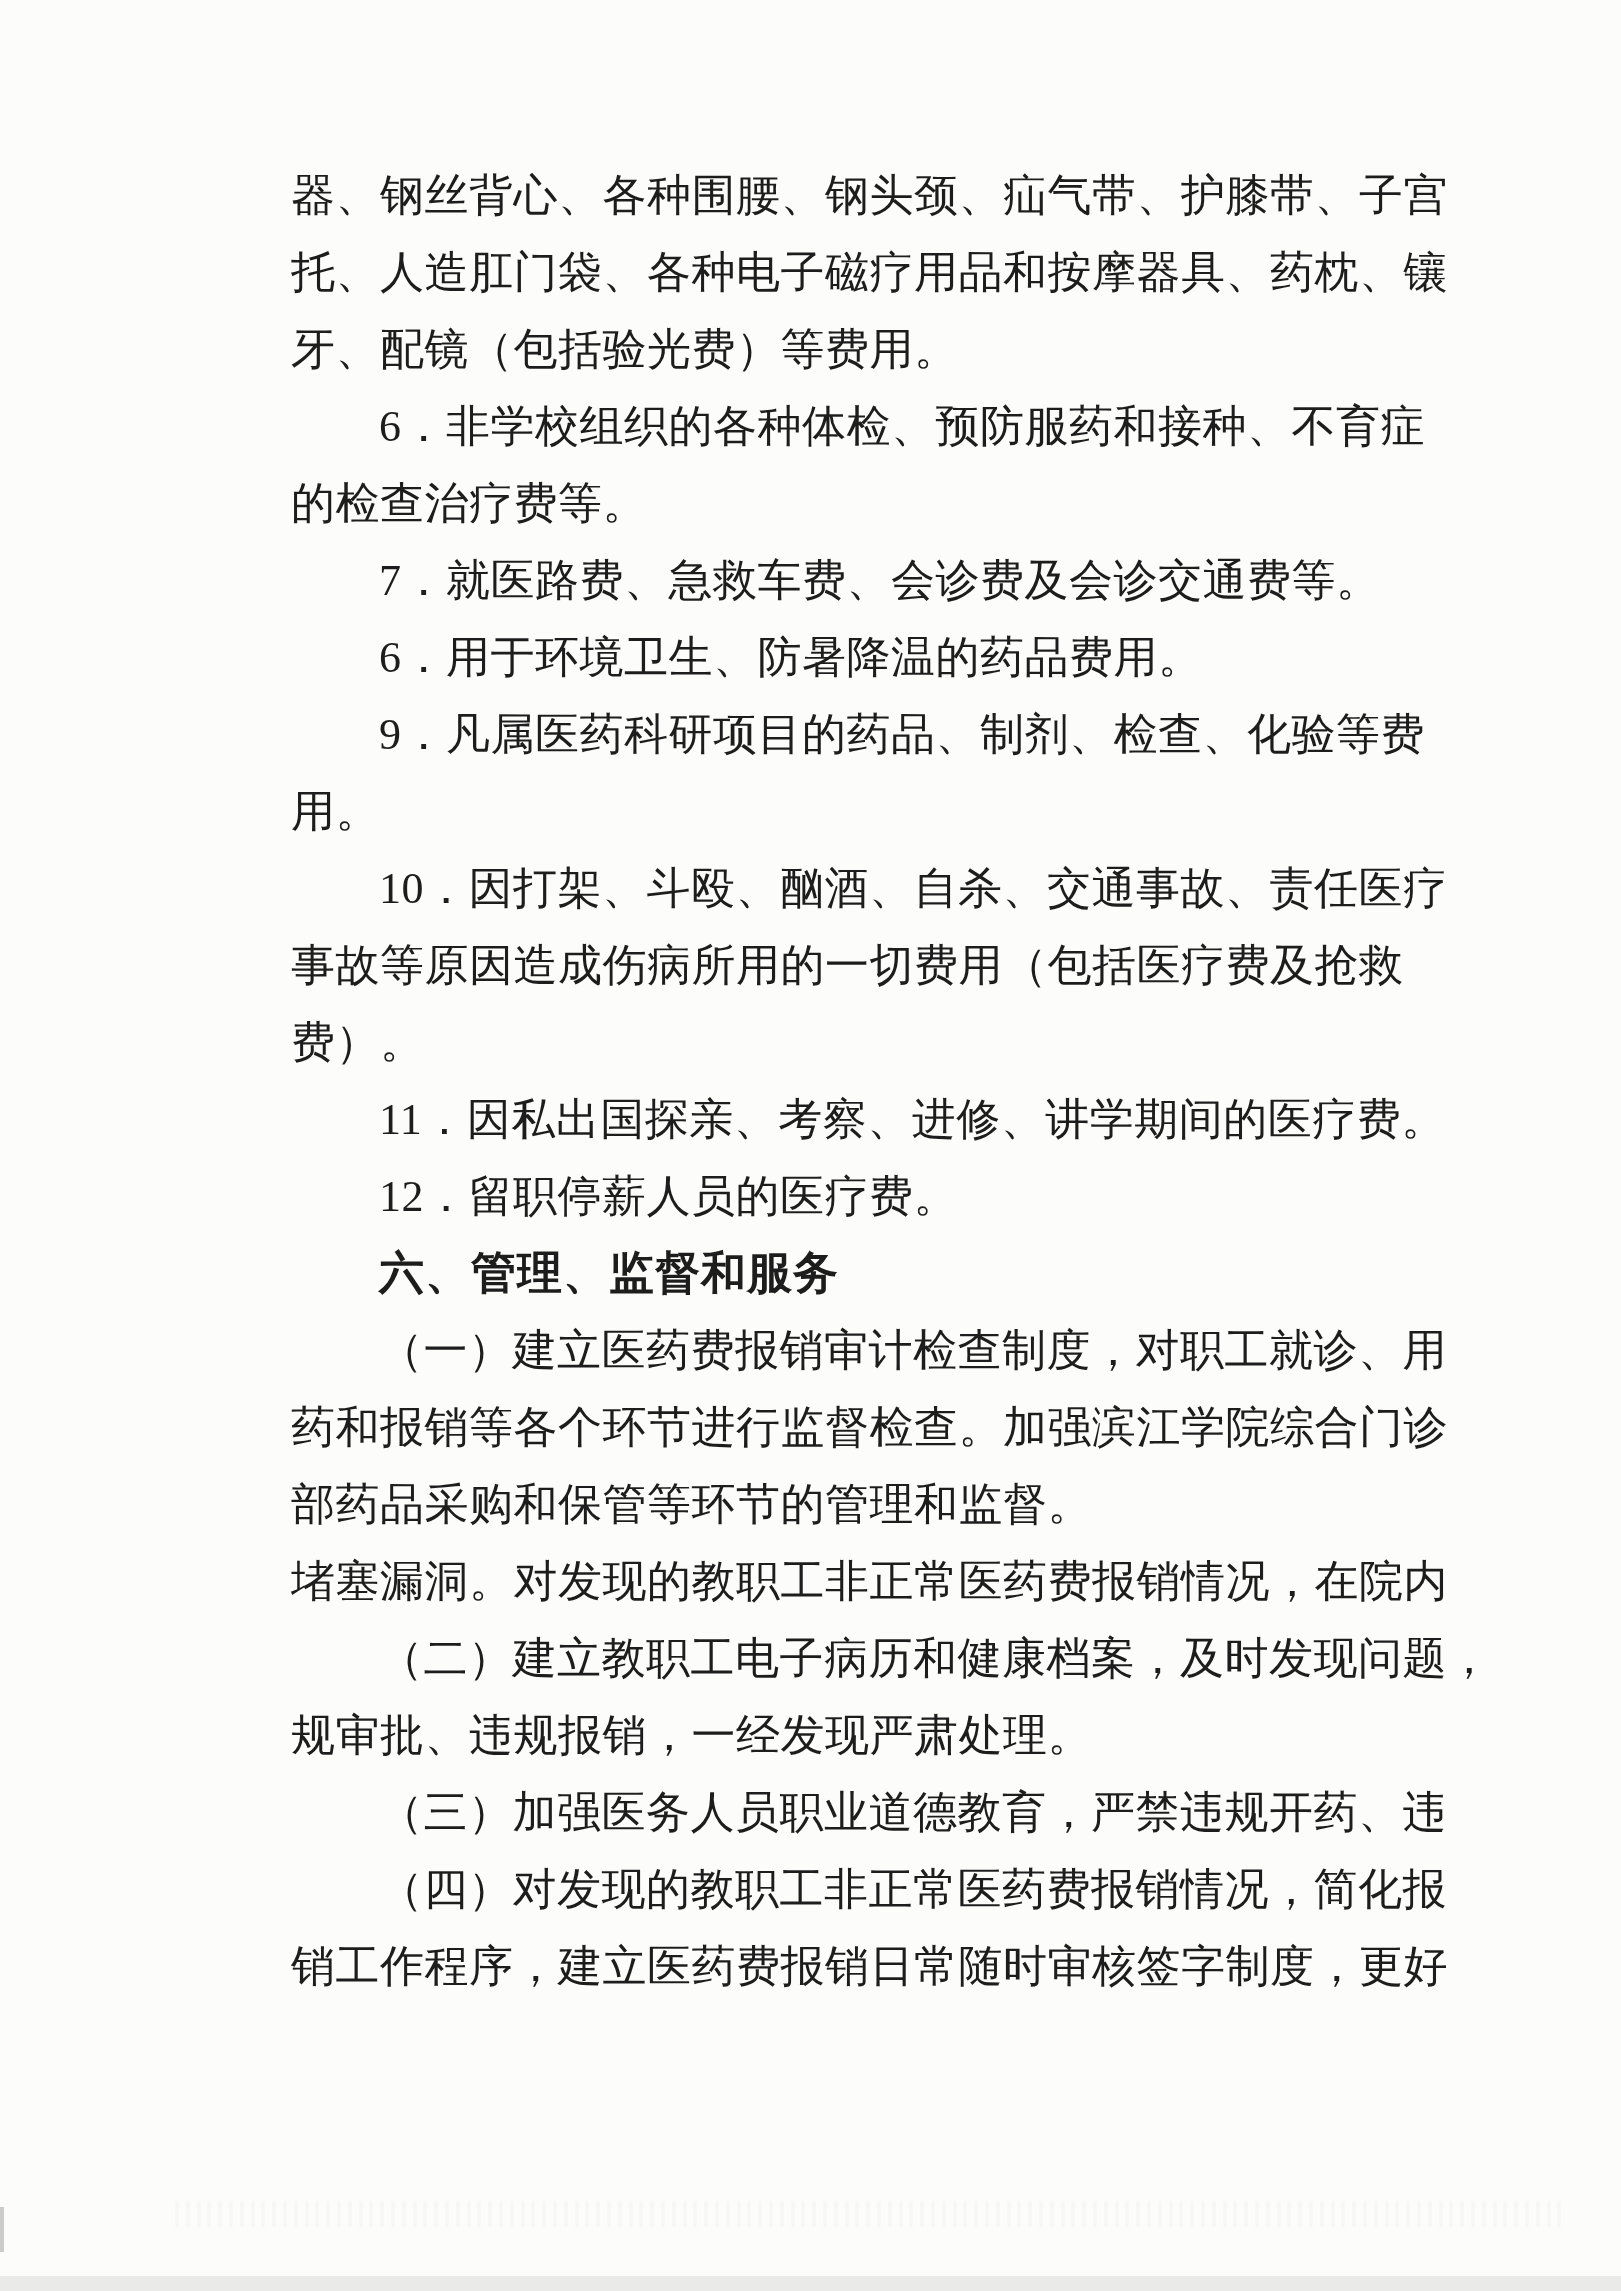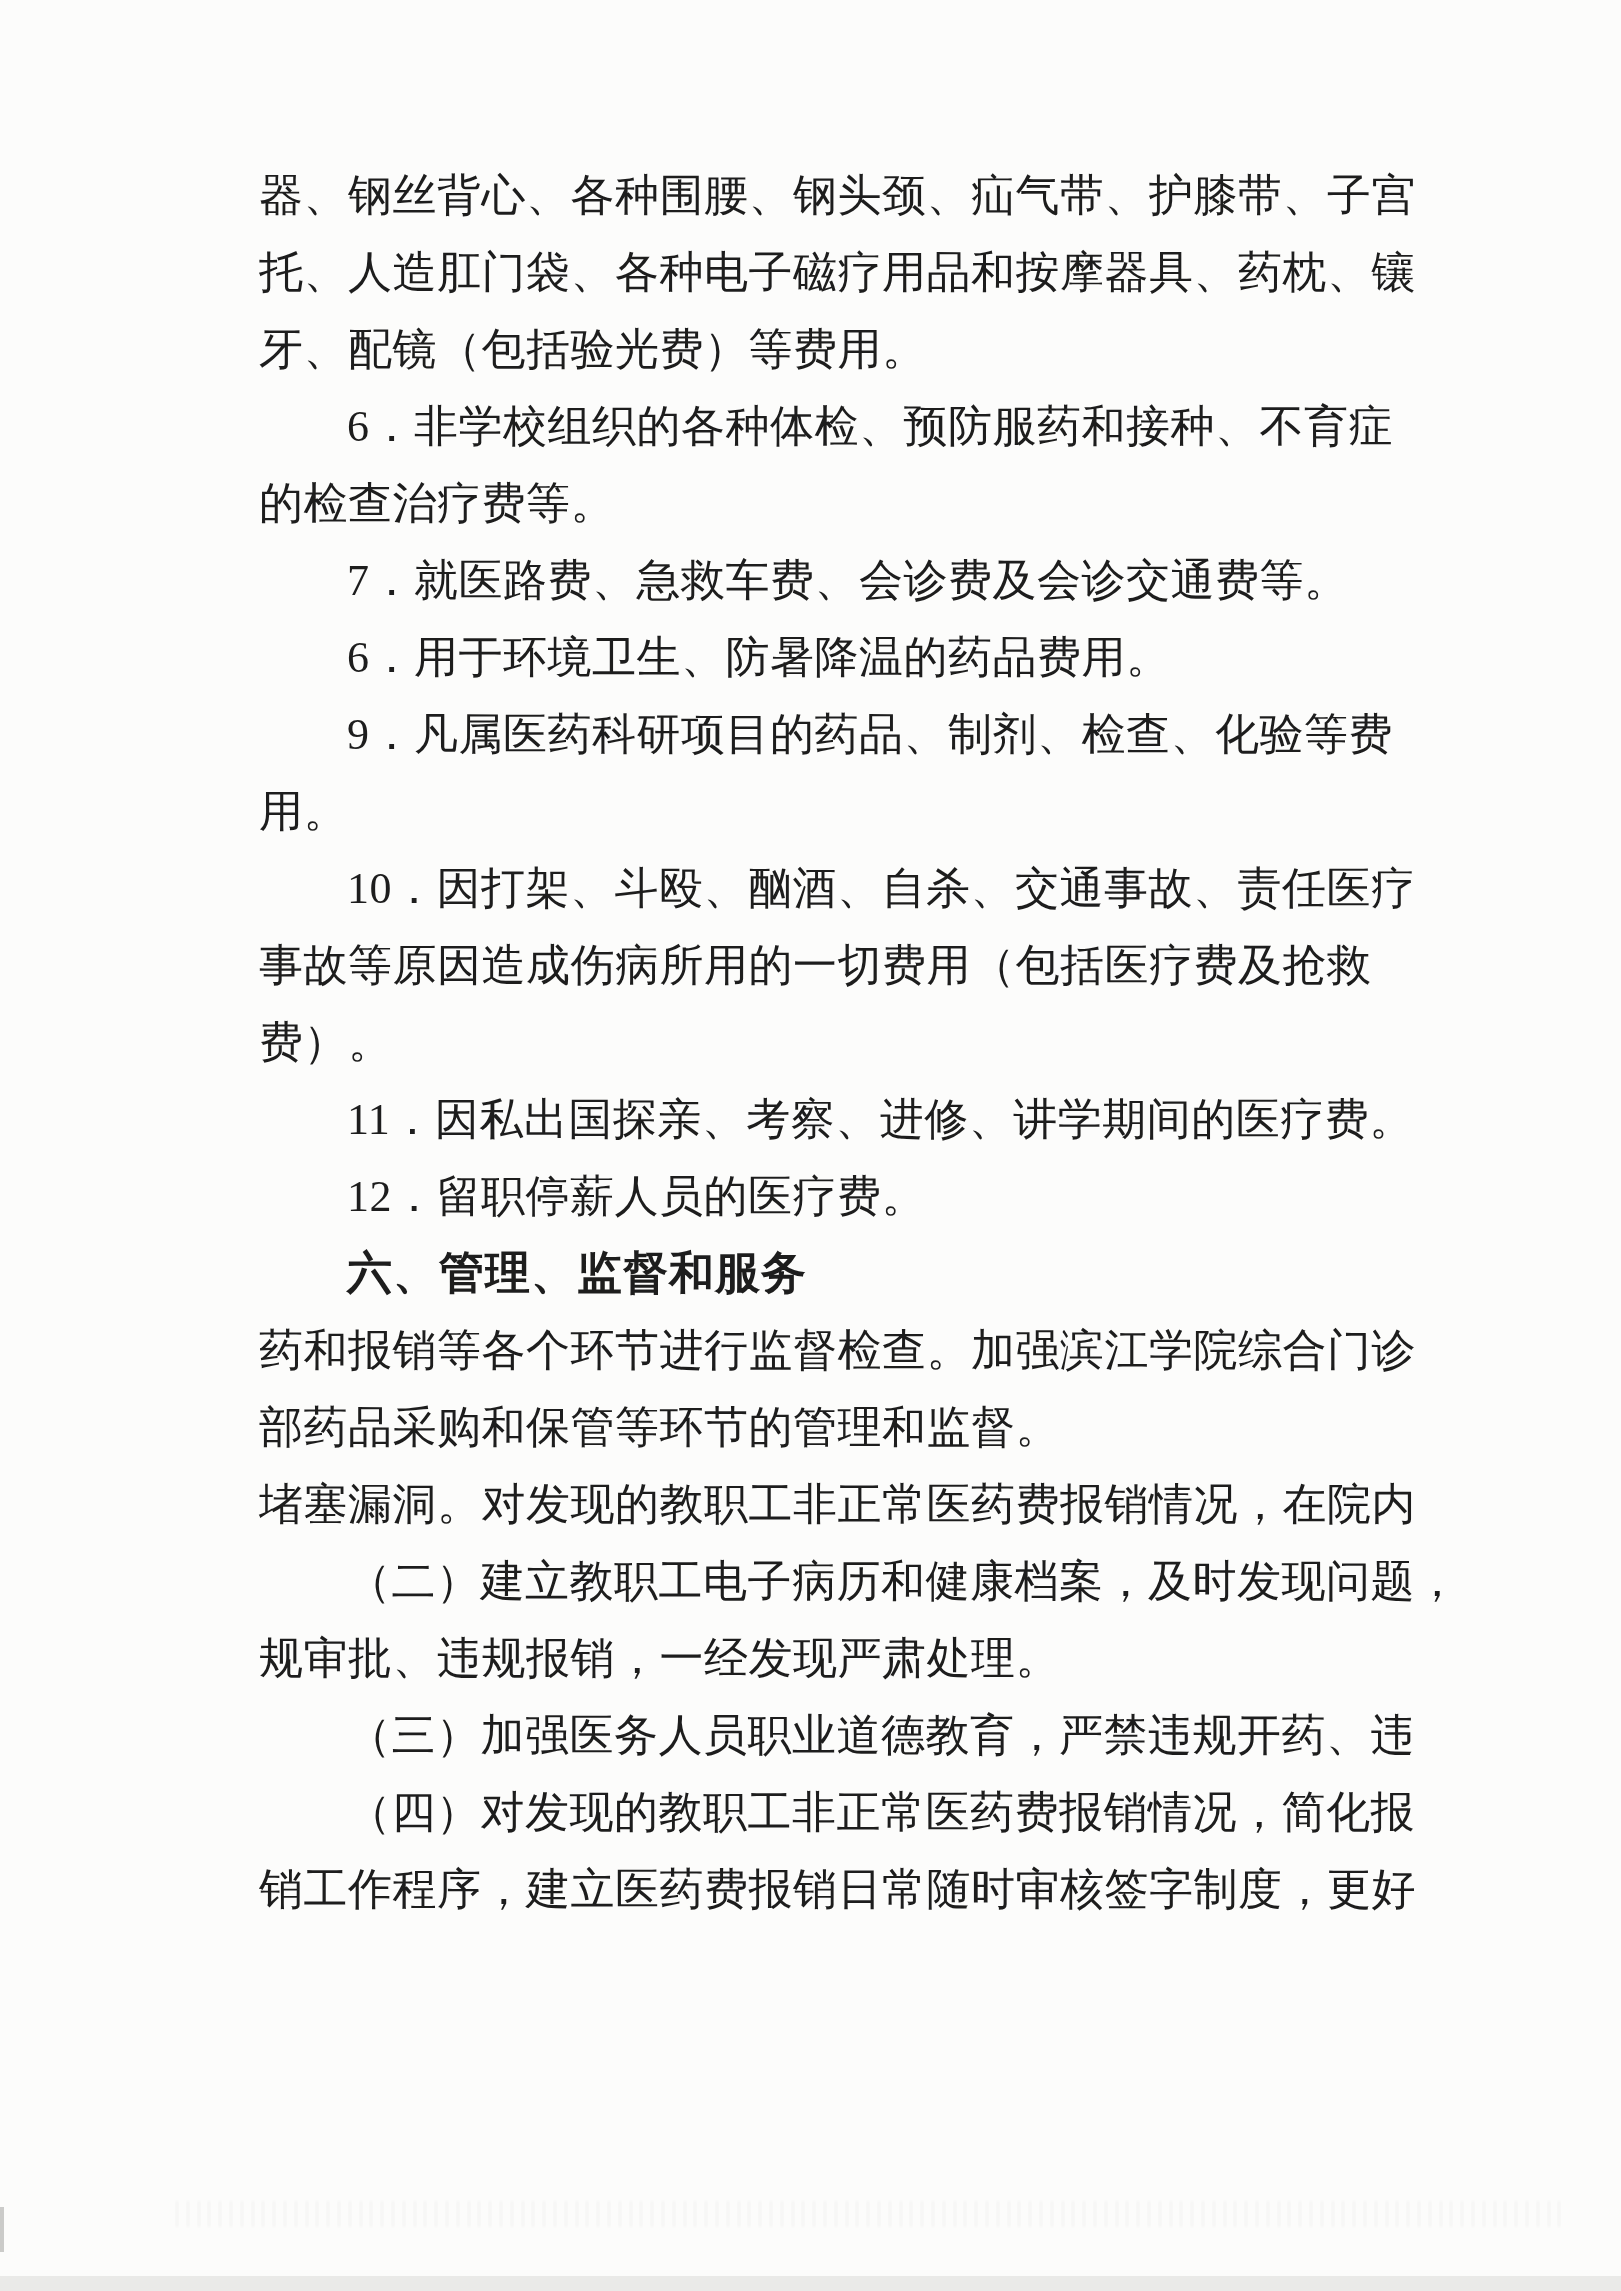--- a/index.html
+++ b/index.html
@@ -24,20 +24,21 @@
     width: 1142px;
     color: #1d1d1d;
     font-family: "Liberation Serif", "DejaVu Serif", serif;
   }
   .line {
     height: 77px;
     line-height: 77px;
     font-size: 44px;
     letter-spacing: 0.5px;
     white-space: nowrap;
+    margin-left: 32px;
   }
   .line.indent {
     padding-left: 88px;
   }
   .line.heading {
     font-family: Liberation Serif, serif;
     font-weight: 700;
     font-size: 45px;
     letter-spacing: 1px;
   }
@@ -88,20 +89,21 @@
       <div class="line indent">7．就医路费、急救车费、会诊费及会诊交通费等。</div>
       <div class="line indent">6．用于环境卫生、防暑降温的药品费用。</div>
       <div class="line indent">9．凡属医药科研项目的药品、制剂、检查、化验等费</div>
       <div class="line">用。</div>
       <div class="line indent">10．因打架、斗殴、酗酒、自杀、交通事故、责任医疗</div>
       <div class="line">事故等原因造成伤病所用的一切费用（包括医疗费及抢救</div>
       <div class="line">费）。</div>
       <div class="line indent">11．因私出国探亲、考察、进修、讲学期间的医疗费。</div>
       <div class="line indent">12．留职停薪人员的医疗费。</div>
       <div class="line indent heading">六、管理、监督和服务</div>
+      <div class="line indent">（一）建立医药费报销审计检查制度，对职工就诊、用</div>
       <div class="line">药和报销等各个环节进行监督检查。加强滨江学院综合门诊</div>
       <div class="line">部药品采购和保管等环节的管理和监督。</div>
       <div class="line">堵塞漏洞。对发现的教职工非正常医药费报销情况，在院内</div>
       <div class="line indent">（二）建立教职工电子病历和健康档案，及时发现问题，</div>
       <div class="line">规审批、违规报销，一经发现严肃处理。</div>
       <div class="line indent">（三）加强医务人员职业道德教育，严禁违规开药、违</div>
       <div class="line indent">（四）对发现的教职工非正常医药费报销情况，简化报</div>
       <div class="line">销工作程序，建立医药费报销日常随时审核签字制度，更好</div>
     </div>
   <div class="noise-band"></div>

